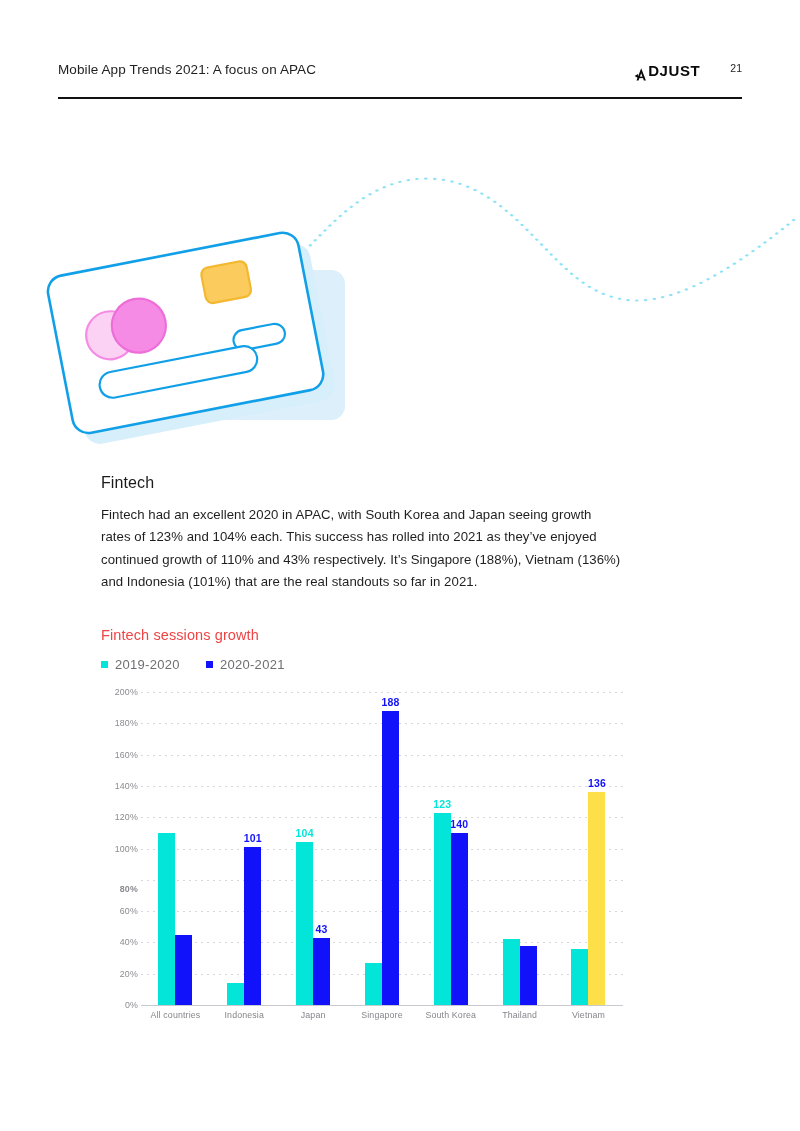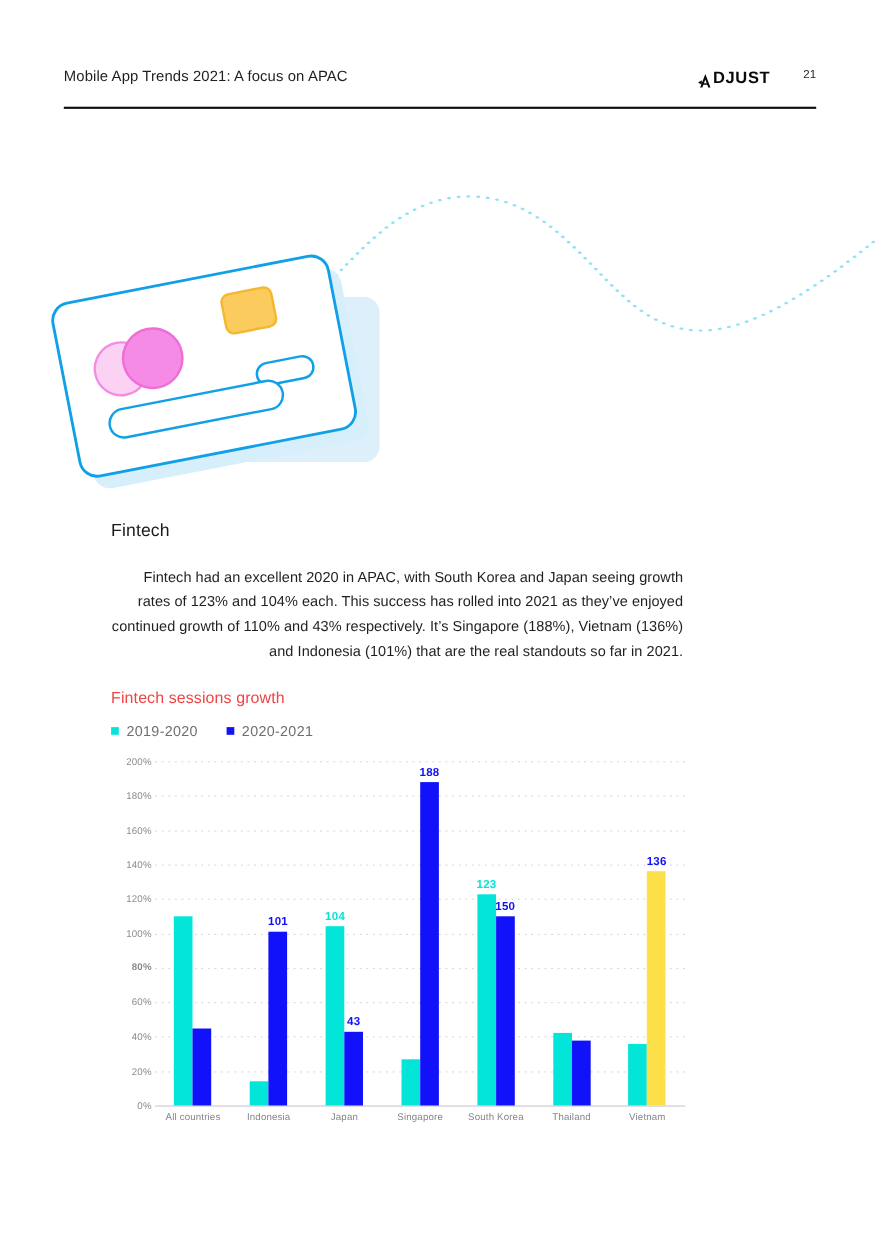--- a/index.html
+++ b/index.html
@@ -32,23 +32,22 @@
   }
 
   
   .illustration { position: absolute; left: 0; top: 120px; width: 800px; height: 330px; }
   .illustration svg { display: block; }
 
   
   .section { position: absolute; left: 101px; top: 474px; width: 520px; }
   .section-title { font-size: 16px; font-weight: 400; color: #1a1a1a; letter-spacing: .1px; }
   .section-body {
-    margin-top: 22px; font-size: 13.2px; line-height: 22.3px; color: #1f1f1f;
+    margin-top: 12px; font-size: 13.2px; line-height: 22.3px; color: #1f1f1f;
     letter-spacing: .05px;
-    text-align: right;
   }
 
   
   .chart-block { position: absolute; left: 101px; top: 627px; width: 540px; }
   .chart-title { font-size: 14.5px; color: #ef4444; letter-spacing: .1px; }
   .legend { margin-top: 14px; display: flex; align-items: center; gap: 26px; }
   .legend-item { display: flex; align-items: center; gap: 7px; }
   .legend-swatch { width: 7px; height: 7px; display: inline-block; }
   .legend-label { font-size: 13px; color: #6f6f73; letter-spacing: .3px; }
 
@@ -156,21 +155,21 @@
         <span class="legend-label">2020-2021</span>
       </div>
     </div>
 
     <div class="plot-wrap">
       <div class="y-axis">
           <div class="y-tick" style="top: 313px;">0%</div>
           <div class="y-tick" style="top: 281.7px;">20%</div>
           <div class="y-tick" style="top: 250.4px;">40%</div>
           <div class="y-tick" style="top: 219.1px;">60%</div>
-          <div class="y-tick" style="top: 187px; font-weight: bold;">80%</div>
+          <div class="y-tick" style="top: 197px; font-weight: bold;">80%</div>
           <div class="y-tick" style="top: 156.5px;">100%</div>
           <div class="y-tick" style="top: 125.2px;">120%</div>
           <div class="y-tick" style="top: 93.9px;">140%</div>
           <div class="y-tick" style="top: 62.6px;">160%</div>
           <div class="y-tick" style="top: 31.3px;">180%</div>
           <div class="y-tick" style="top: 0px;">200%</div>
         </div>
       <div class="grid">
           <div class="grid-line" style="top: 281.7px;"></div>
           <div class="grid-line" style="top: 250.4px;"></div>
@@ -207,21 +206,21 @@
             <div class="bar" style="height: 42.255px; background: rgb(4, 229, 217);"></div>
             <div class="bar" style="height: 294.22px; background: rgb(18, 18, 250);">
               <span class="bar-label" style="color: rgb(18, 18, 250);">188</span>
             </div>
           </div>
           <div class="group">
             <div class="bar" style="height: 192.495px; background: rgb(4, 229, 217);">
               <span class="bar-label" style="color: rgb(4, 229, 217);">123</span>
             </div>
             <div class="bar" style="height: 172.15px; background: rgb(18, 18, 250);">
-              <span class="bar-label" style="color: rgb(18, 18, 250);">150</span>
+              <span class="bar-label" style="color: rgb(18, 18, 250);">140</span>
             </div>
           </div>
           <div class="group">
             <div class="bar" style="height: 65.73px; background: rgb(4, 229, 217);"></div>
             <div class="bar" style="height: 59.47px; background: rgb(18, 18, 250);"></div>
           </div>
           <div class="group">
             <div class="bar" style="height: 56.34px; background: rgb(4, 229, 217);"></div>
             <div class="bar" style="height: 212.84px; background: #fde047;">
               <span class="bar-label" style="color: rgb(18, 18, 250);">136</span>

